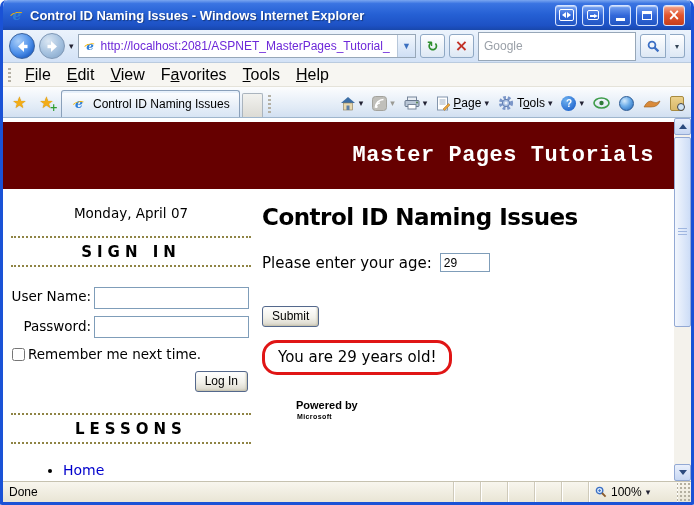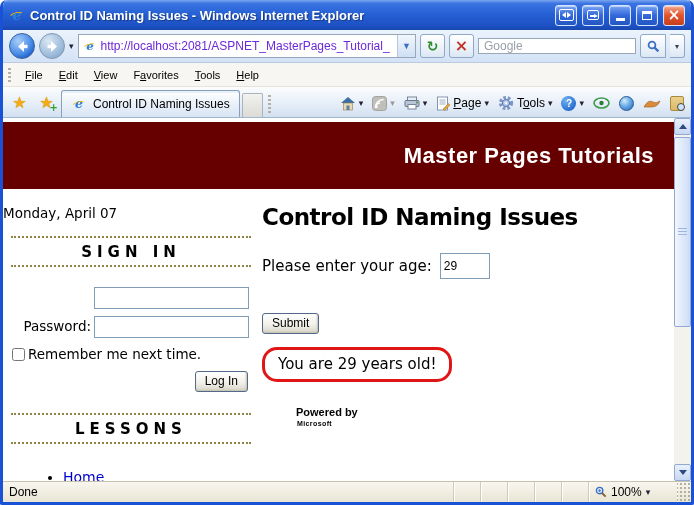--- a/index.html
+++ b/index.html
@@ -44,35 +44,35 @@
     display:flex; align-items:center; gap:3px; padding:0 0 0 3px; }
   .address input { border:0; outline:0; flex:1; font-size:12px; color:#6d28d9; min-width:0;
     font-family:"Liberation Sans",sans-serif; background:transparent; }
   .addr-drop { width:18px; height:22px; flex:0 0 18px; border-left:1px solid #b7c7da;
     background:linear-gradient(#f2f7fd,#cfdff5); display:flex; align-items:center; justify-content:center;
     color:#3b6fc0; font-size:9px; }
   .sqbtn { width:25px; height:24px; flex:0 0 auto; border:1px solid #8fa8c4; border-radius:3px;
     background:linear-gradient(#ffffff,#dde8f4); display:flex; align-items:center; justify-content:center; }
   .refresh-glyph { color:#2f8f2f; font:bold 14px/1 "DejaVu Sans",sans-serif; }
   .stop-glyph { color:#c23227; font:bold 16px/1 "DejaVu Sans",sans-serif; }
-  .searchbox { width:158px; height:16px; border:1px solid #97a7b8; background:#fff;
+  .searchbox { width:158px; height:29px; border:1px solid #97a7b8; background:#fff;
     display:flex; align-items:center; padding:0 5px; }
   .searchbox input { border:0; outline:0; width:100%; font-size:12px; color:#333;
     font-family:"Liberation Sans",sans-serif; }
   .searchbox input::placeholder { color:#9aa0a8; }
   .search-drop { width:15px; height:24px; border:1px solid #8fa8c4; border-left:0;
     border-radius:0 3px 3px 0; background:linear-gradient(#ffffff,#dde8f4);
     display:flex; align-items:center; justify-content:center; font-size:8px; color:#345; }
 
   
   .menurow { height:24px; flex:0 0 24px; background:#f7f6f2; display:flex; align-items:center;
     padding-left:5px; border-bottom:1px solid #e5e3da; }
   .grip { width:3px; height:14px; margin-right:6px;
     background:repeating-linear-gradient(#b4b0a4 0 2px,transparent 2px 4px); }
-  .menu-item { font-size:11px; padding:3px 8px; color:#000;text-align:center; }
+  .menu-item { font-size:16px; padding:3px 8px; color:#000;text-align:center; }
 
   
   .tabrow { height:31px; flex:0 0 31px; display:flex; align-items:flex-end; gap:2px; padding:2px 4px 0 4px;
     background:linear-gradient(#fcfdfe,#e0eaf6 70%,#d2e0f1); border-bottom:1px solid #9fb6cd; }
   .fav-btn { width:25px; height:25px; display:flex; align-items:center; justify-content:center;
     margin-bottom:2px; position:relative; }
   .star { color:#f2ac18; font-size:16px; line-height:1; text-shadow:0 0 1px #b57d00; }
   .star-plus-badge { position:absolute; right:1px; bottom:2px; color:#2f9e2f; font:bold 10px/1 "DejaVu Sans",sans-serif; }
   .tab { height:27px; min-width:174px; border:1px solid #8aa0ba; border-bottom:0;
     border-radius:3px 3px 0 0; background:linear-gradient(#ffffff,#e6eef8 60%,#d8e5f4);
@@ -96,47 +96,47 @@
   .elogo { font:italic bold 14px/1 "DejaVu Serif",serif; color:#2e7fd8; position:relative;
     display:inline-block; width:16px; text-align:center; flex:0 0 16px; }
   .elogo::after { content:""; position:absolute; left:0px; top:4px; width:14px; height:8px;
     border:1.5px solid #f4b400; border-color:#f4b400 transparent transparent transparent;
     border-radius:50%; transform:rotate(-14deg); }
 
   
   .viewport { flex:1 1 auto; display:flex; background:#fff; overflow:hidden; }
   .pagecol { flex:1; overflow:hidden; padding-top:4px; }
   .banner { height:67px; background:#660000; color:#fff; font-weight:bold; font-size:22px;
-    font-family:Liberation Sans, sans-serif; display:flex; align-items:center; justify-content:flex-end;
+    font-family:Liberation Mono, monospace; display:flex; align-items:center; justify-content:flex-end;
     padding-right:20px; letter-spacing:0.5px; }
   .cols { display:flex; font-family:"DejaVu Sans",sans-serif; }
   .sidebar { width:256px; flex:0 0 256px; padding-top:16px; font-size:13px; color:#000; }
-  .date { font-size:13.5px; }
+  .date { text-align:center; font-size:13.5px; }
   .dotline { border-top:2px dotted #8f8445; margin:15px 8px 0 8px; }
   .sideheading { text-align:center; font-weight:bold; font-size:15px; letter-spacing:5px; padding:5px 0 4px; }
   .formrow { display:flex; justify-content:flex-end; align-items:flex-start; margin:0 10px 7px 0; }
   .formrow label { width:84px; text-align:right; font-size:13.5px; line-height:15px; padding:2px 3px 0 0; }
   .txt { width:155px; height:22px; border:1px solid #7f9db9; font-size:12px; padding:2px 3px;
     font-family:"Liberation Sans",sans-serif; }
   .signin-block { margin-top:20px; }
   .chkrow { display:flex; align-items:center; gap:3px; margin:8px 0 0 9px; font-size:13.5px; }
   .chkrow input { width:13px; height:13px; }
   .loginrow { display:flex; justify-content:flex-end; margin:9px 11px 0 0; }
   .xpbtn { font-size:12px; font-family:"Liberation Sans",sans-serif; padding:2px 9px 3px;
     border:1px solid #54688c; border-radius:3px; color:#000;
     background:linear-gradient(#ffffff,#f2f1ea 55%,#d9d6ca); box-shadow:inset -1px -1px 2px #c4c0ab; }
-  .lessons-list { margin:25px 0 0 60px; font-size:14px; }
+  .lessons-list { margin:18px 0 0 60px; font-size:14px; }
   .lessons-list li { margin-bottom:4px; color:#000; }
   .link { color:#0000cc; cursor:pointer; }
 
   .main { flex:1; padding-left:3px; }
   .main h1 { font-size:23px; font-weight:bold; margin-top:15px; color:#000;
     font-family:"DejaVu Sans",sans-serif; letter-spacing:-0.5px; }
   .agerow { margin-top:23px; display:flex; align-items:center; gap:8px; font-size:15px; }
-  .ageinput { width:50px; height:26px; border:1px solid #7f9db9; font-size:12px; padding:1px 3px;
+  .ageinput { width:50px; height:19px; border:1px solid #7f9db9; font-size:12px; padding:1px 3px;
     font-family:"Liberation Sans",sans-serif; }
   .submitrow { margin-top:33px; }
   .result { display:inline-block; margin-top:13px; border:3px solid #e01515; border-radius:15px;
     padding:5px 13px 6px; font-size:15px; }
   .powered { margin:24px 0 0 34px; font-family:"Liberation Sans",sans-serif; }
   .powered .pb { font-size:11px; font-weight:bold; }
   .powered .ms { font-size:7px; font-weight:bold; letter-spacing:.4px; margin:2px 0 0 1px; }
   .logo-line { font-size:22px; font-weight:900; letter-spacing:-1px; line-height:.95;
     font-family:"DejaVu Sans",sans-serif; }
   .logo-net { color:#fff; text-shadow:-1px 0 #2d2d2d,1px 0 #2d2d2d,0 -1px #2d2d2d,0 1px #2d2d2d; letter-spacing:0; }
@@ -333,20 +333,21 @@
       </div>
       <div class="cols">
 
         <div class="sidebar">
           <div class="date">Monday, April 07</div>
           <div class="dotline"></div>
           <div class="sideheading">SIGN IN</div>
           <div class="dotline" style="margin-top:0"></div>
           <div class="signin-block">
             <div class="formrow">
+              <label>User Name:</label>
               <input class="txt" type="text" style="">
             </div>
             <div class="formrow">
               <label style="padding-top:3px">Password:</label>
               <input class="txt" type="password" style="">
             </div>
             <div class="chkrow">
               <input type="checkbox" style="">
               <span>Remember me next time.</span>
             </div>

